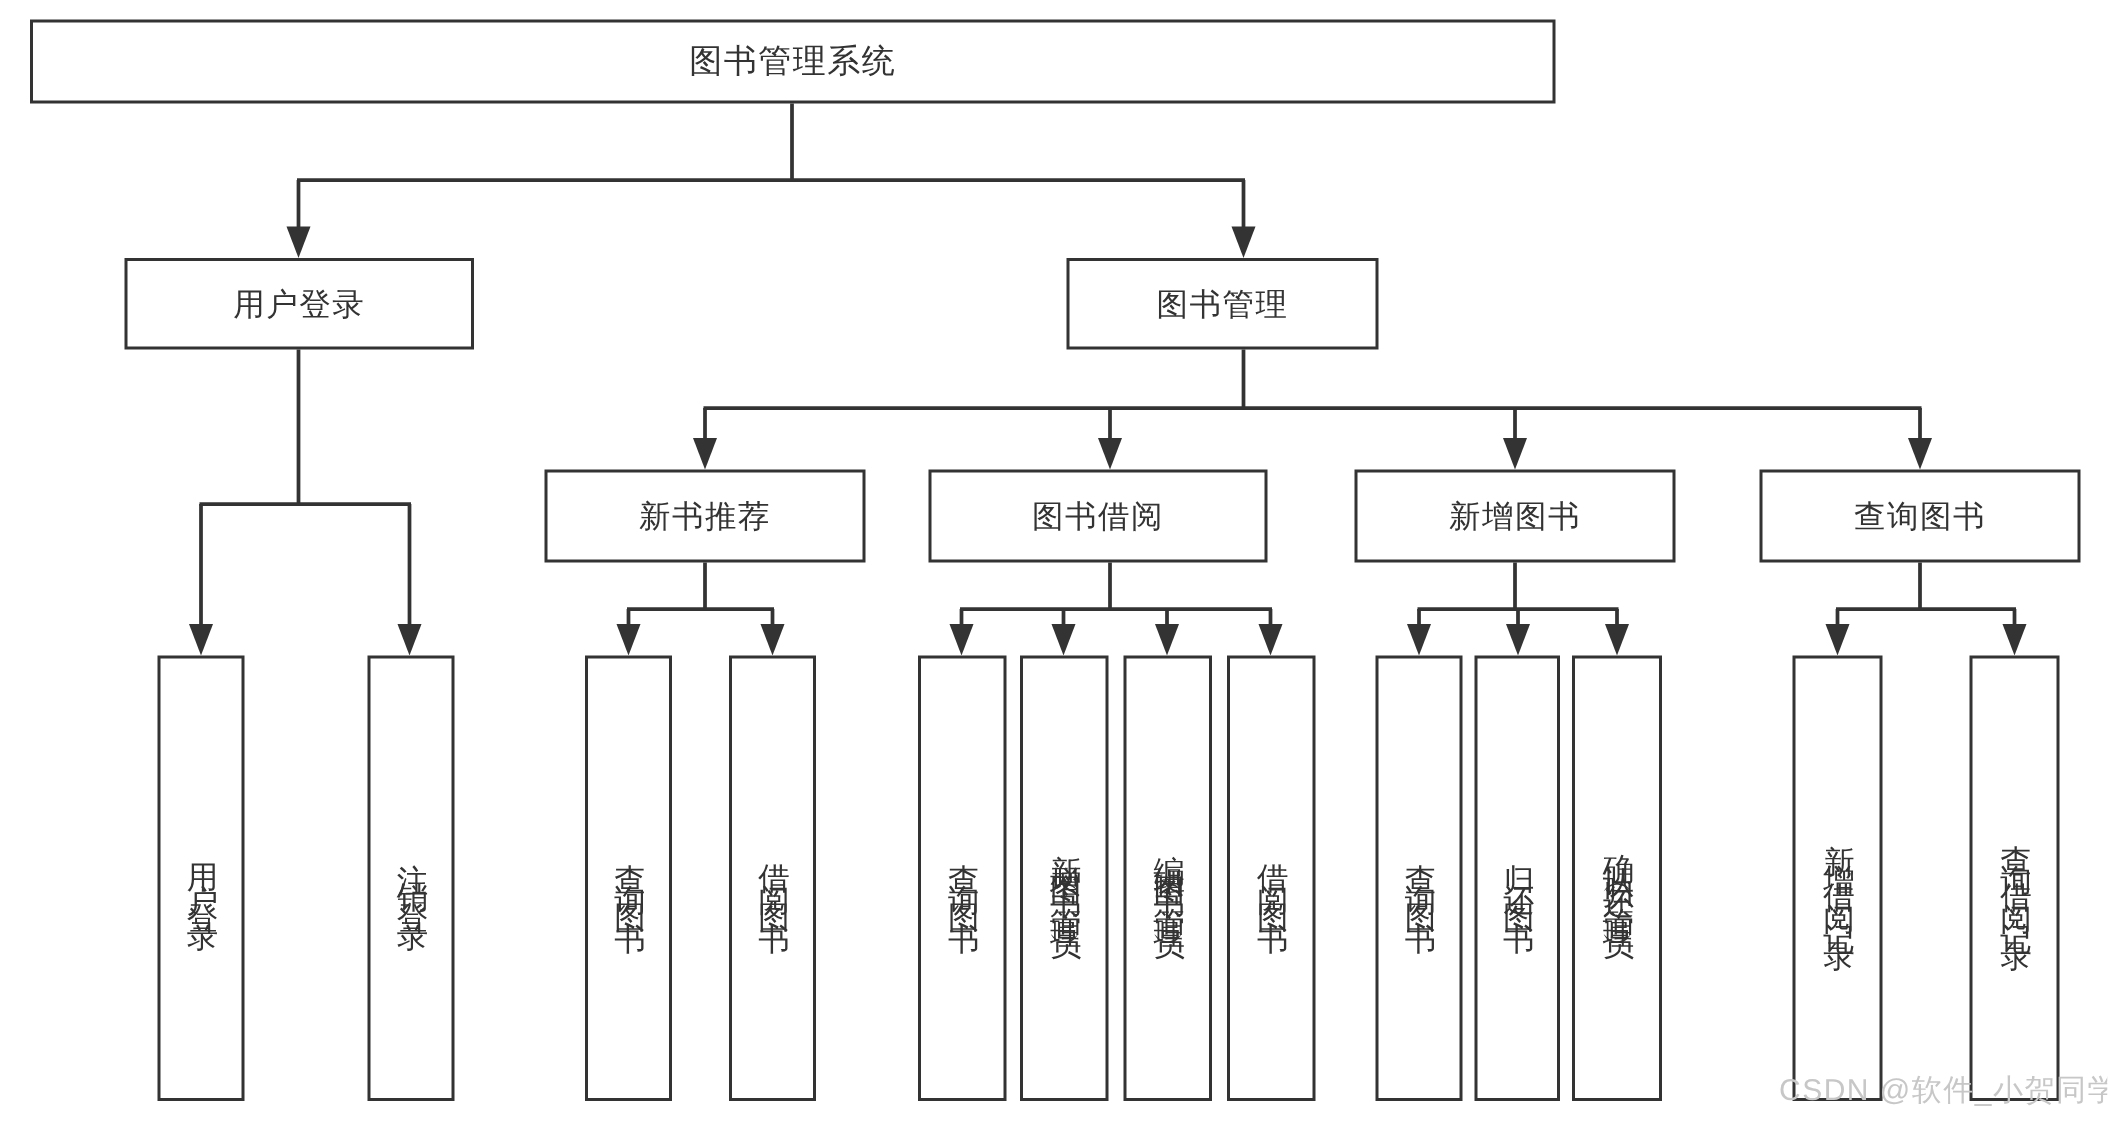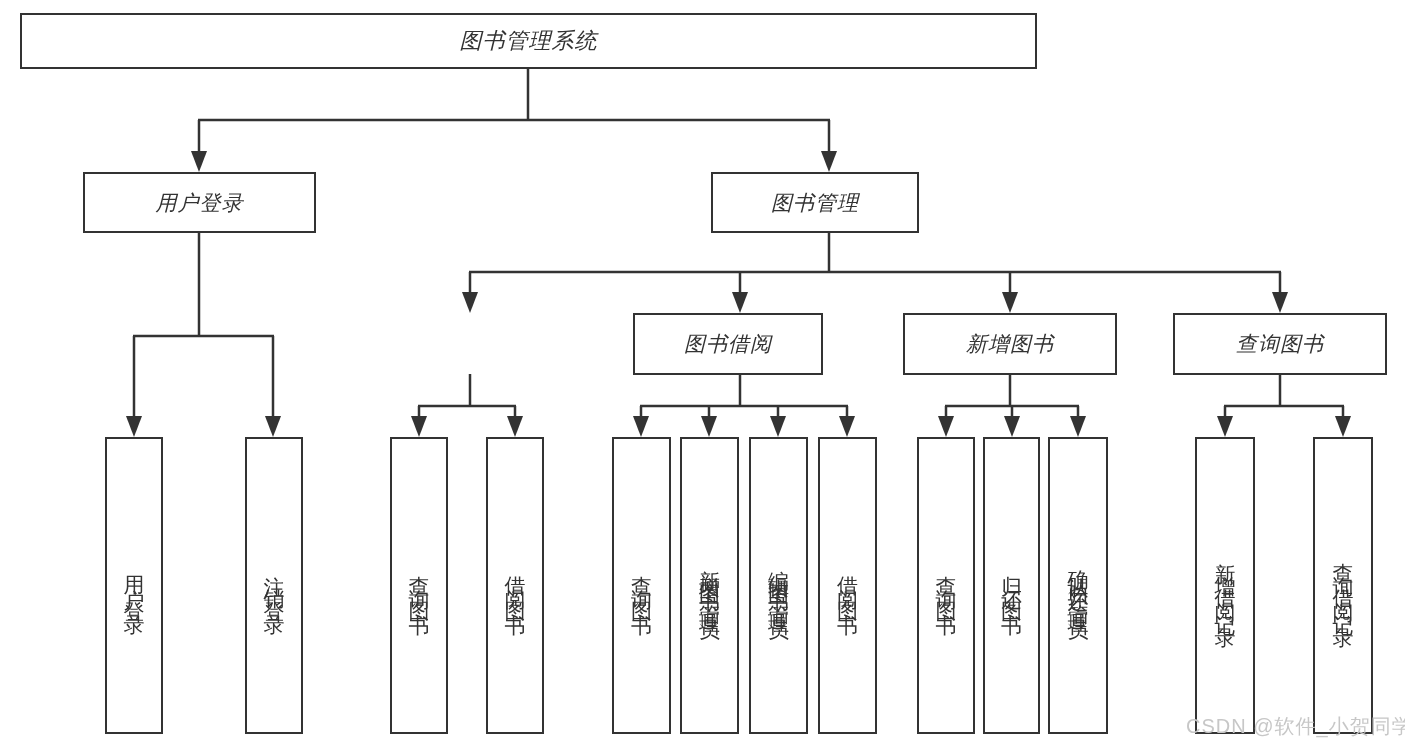--- a/index.html
+++ b/index.html
@@ -25,21 +25,20 @@
     box-sizing: border-box;
     display: flex;
     align-items: center;
     justify-content: center;
     z-index: 2;
   }
   .h-label {
     font-size: 21px;
     letter-spacing: 1px;
     white-space: nowrap;
-    font-style: italic;
   }
   .root .h-label { font-size: 22px; }
   .leaf .v-label {
     writing-mode: vertical-rl;
     text-orientation: mixed;
     font-size: 21px;
     letter-spacing: 0.62em;
     white-space: nowrap;
   }
   .leaf .v-label.tight { letter-spacing: 0.34em; }
@@ -129,21 +128,24 @@
     <span class="h-label">图书管理系统</span>
   </div>
 
   <div class="box" style="left:83px;top:172px;width:233px;height:61px">
     <span class="h-label">用户登录</span>
   </div>
   <div class="box" style="left:711px;top:172px;width:208px;height:61px">
     <span class="h-label">图书管理</span>
   </div>
 
-  <div class="box" style="left:633px;top:313px;width:190px;height:62px">
+  <div class="box" style="left:363px;top:313px;width:214px;height:62px">
+    <span class="h-label">新书推荐</span>
+  </div>
+  <div class="box" style="left:619px;top:313px;width:226px;height:62px">
     <span class="h-label">图书借阅</span>
   </div>
   <div class="box" style="left:903px;top:313px;width:214px;height:62px">
     <span class="h-label">新增图书</span>
   </div>
   <div class="box" style="left:1173px;top:313px;width:214px;height:62px">
     <span class="h-label">查询图书</span>
   </div>
 
   <div class="box leaf" style="left:105px;top:437px;width:58px;height:297px">

